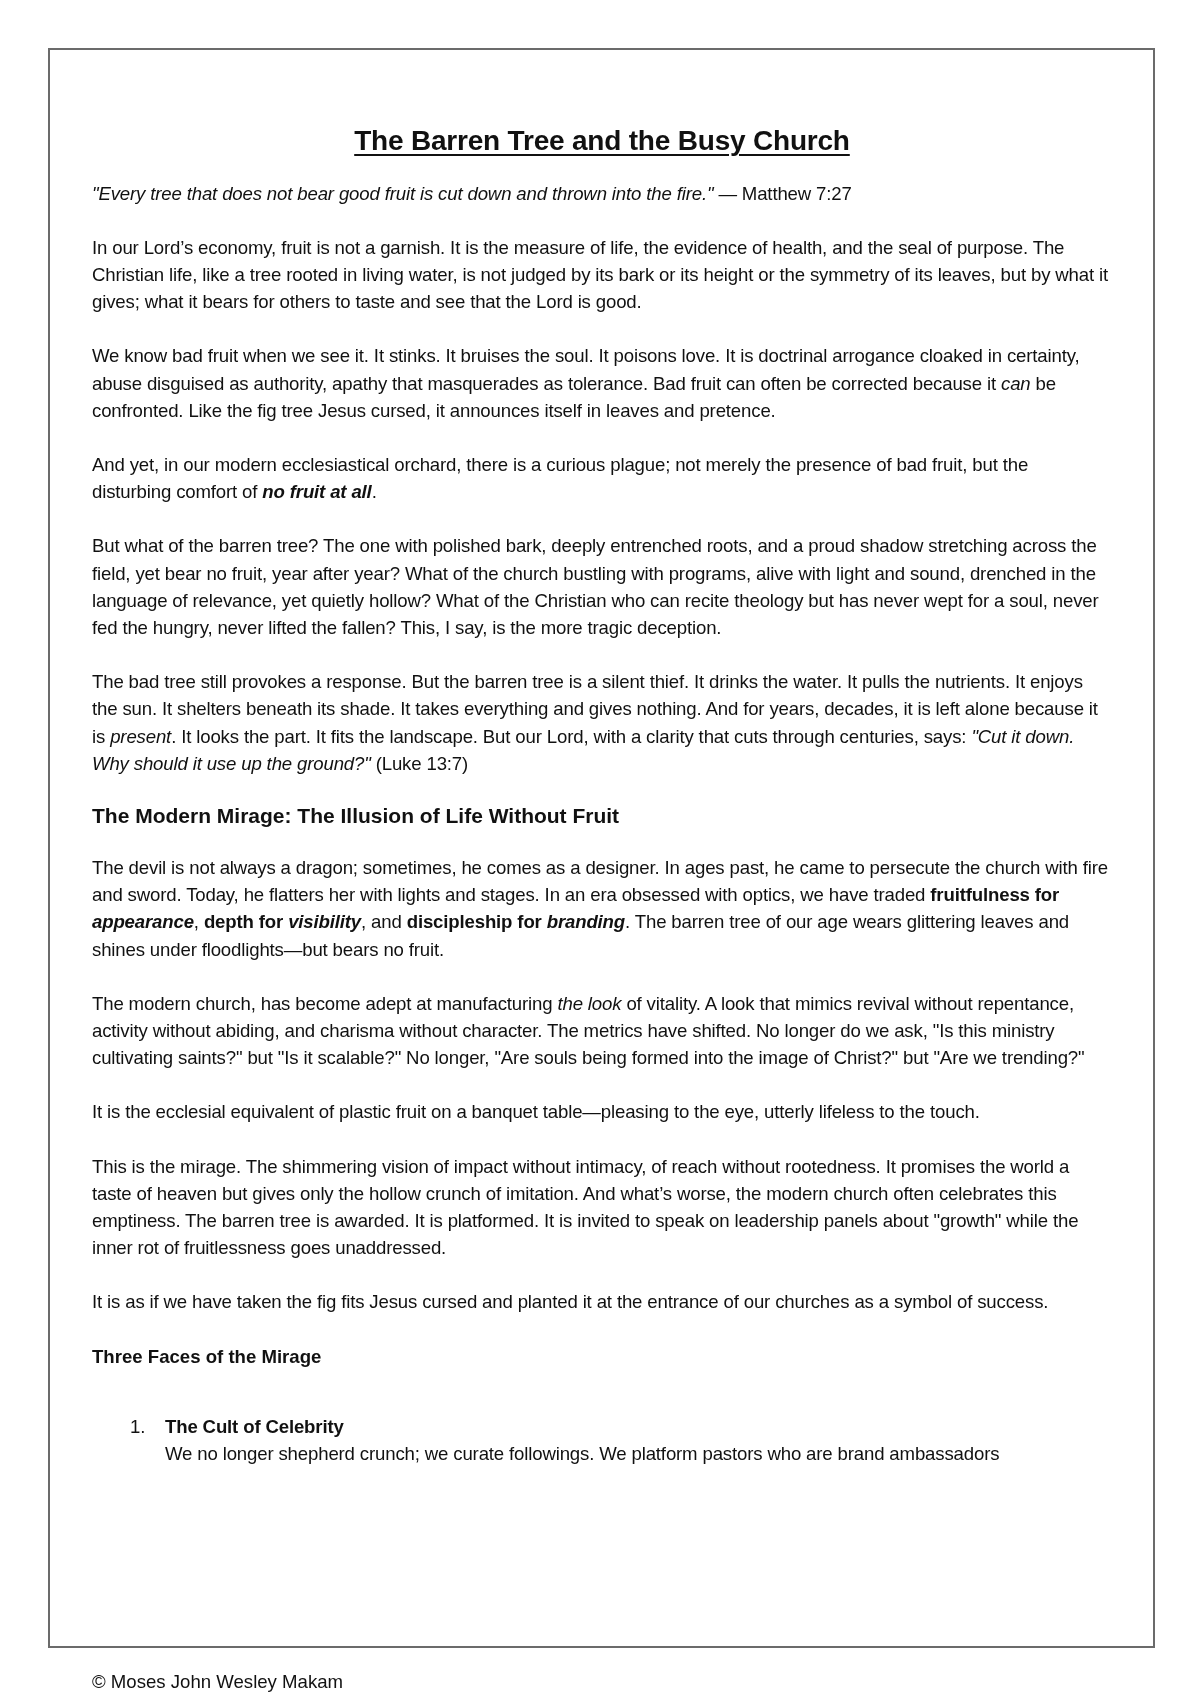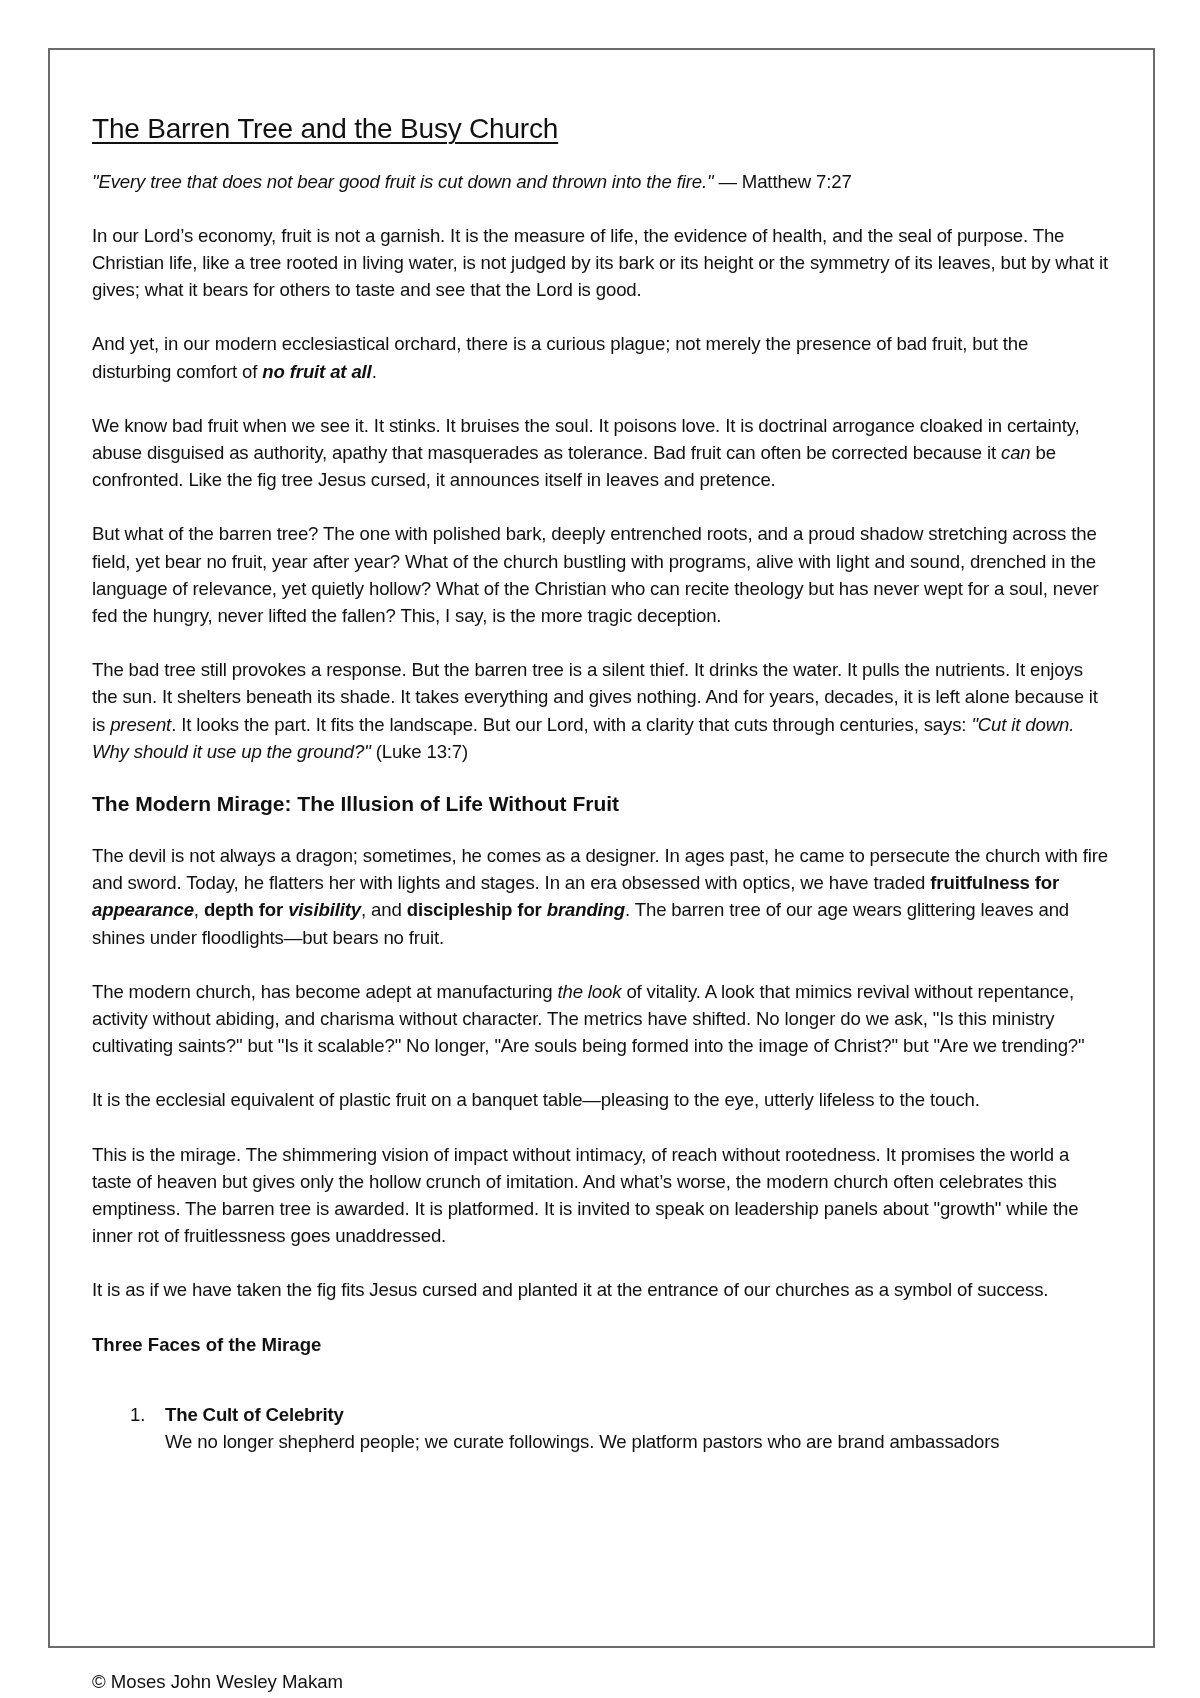--- a/index.html
+++ b/index.html
@@ -24,26 +24,27 @@
     box-sizing: border-box;
     background: #ffffff;
   }
   .content {
     position: absolute;
     left: 92px;
     top: 108px;
     width: 1020px;
   }
   .doc-title {
-    font-weight: normal;
+    text-align: center;
+    font-weight: bold;
     font-size: 28px;
     text-decoration: underline;
     text-underline-offset: 4px;
     text-decoration-thickness: 2px;
-    margin: 4px 0 22px 0;
+    margin: 16px 0 22px 0;
     line-height: 1.2;
     letter-spacing: -0.2px;
   }
   p {
     margin: 0 0 27px 0;
     font-size: 18.6px;
     line-height: 27.2px;
     letter-spacing: -0.15px;
   }
   .epigraph { margin-bottom: 27px; }
@@ -93,23 +94,23 @@
 <div class="page-frame"></div>
 
 <div class="content">
 
   <div class="doc-title">The Barren Tree and the Busy Church</div>
 
   <p class="epigraph"><em>"Every tree that does not bear good fruit is cut down and thrown into the fire."</em><span> — Matthew 7:27</span></p>
 
   <p>In our Lord’s economy, fruit is not a garnish. It is the measure of life, the evidence of health, and the seal of purpose. The Christian life, like a tree rooted in living water, is not judged by its bark or its height or the symmetry of its leaves, but by what it gives; what it bears for others to taste and see that the Lord is good.</p>
 
+  <p><span>We know bad fruit when we see it. It stinks. It bruises the soul. It poisons love. It is doctrinal arrogance cloaked in certainty, abuse disguised as authority, apathy that masquerades as tolerance. Bad fruit can often be corrected because it </span><em>can</em><span> be confronted. Like the fig tree Jesus cursed, it announces itself in leaves and pretence.</span></p>
+
   <p><span>And yet, in our modern ecclesiastical orchard, there is a curious plague; not merely the presence of bad fruit, but the disturbing comfort of </span><strong><em>no fruit at all</em></strong><span>.</span></p>
-
-  <p><span>We know bad fruit when we see it. It stinks. It bruises the soul. It poisons love. It is doctrinal arrogance cloaked in certainty, abuse disguised as authority, apathy that masquerades as tolerance. Bad fruit can often be corrected because it </span><em>can</em><span> be confronted. Like the fig tree Jesus cursed, it announces itself in leaves and pretence.</span></p>
 
   <p>But what of the barren tree? The one with polished bark, deeply entrenched roots, and a proud shadow stretching across the field, yet bear no fruit, year after year? What of the church bustling with programs, alive with light and sound, drenched in the language of relevance, yet quietly hollow? What of the Christian who can recite theology but has never wept for a soul, never fed the hungry, never lifted the fallen? This, I say, is the more tragic deception.</p>
 
   <p><span>The bad tree still provokes a response. But the barren tree is a silent thief. It drinks the water. It pulls the nutrients. It enjoys the sun. It shelters beneath its shade. It takes everything and gives nothing. And for years, decades, it is left alone because it is </span><em>present</em><span>. It looks the part. It fits the landscape. But our Lord, with a clarity that cuts through centuries, says: </span><em>"Cut it down. Why should it use up the ground?"</em><span> (Luke 13:7)</span></p>
 
   <div class="h2">The Modern Mirage: The Illusion of Life Without Fruit</div>
 
   <p><span>The devil is not always a dragon; sometimes, he comes as a designer. In ages past, he came to persecute the church with fire and sword. Today, he flatters her with lights and stages. In an era obsessed with optics, we have traded </span><strong><span>fruitfulness for </span><em>appearance</em></strong><span>, </span><strong><span>depth for </span><em>visibility</em></strong><span>, and </span><strong><span>discipleship for </span><em>branding</em></strong><span>. The barren tree of our age wears glittering leaves and shines under floodlights—but bears no fruit.</span></p>
 
   <p><span>The modern church, has become adept at manufacturing </span><em>the look</em><span> of vitality. A look that mimics revival without repentance, activity without abiding, and charisma without character. The metrics have shifted. No longer do we ask, "Is this ministry cultivating saints?" but "Is it scalable?" No longer, "Are souls being formed into the image of Christ?" but "Are we trending?"</span></p>
@@ -119,18 +120,18 @@
   <p>This is the mirage. The shimmering vision of impact without intimacy, of reach without rootedness. It promises the world a taste of heaven but gives only the hollow crunch of imitation. And what’s worse, the modern church often celebrates this emptiness. The barren tree is awarded. It is platformed. It is invited to speak on leadership panels about "growth" while the inner rot of fruitlessness goes unaddressed.</p>
 
   <p>It is as if we have taken the fig fits Jesus cursed and planted it at the entrance of our churches as a symbol of success.</p>
 
   <div class="h3">Three Faces of the Mirage</div>
 
   <ol class="faces">
     <li>
       <span class="num">1.</span>
       <span class="item-title">The Cult of Celebrity</span>
-      <span>We no longer shepherd people; we curate followings. We platform pastors who are brand ambassadors</span>
+      <span>We no longer shepherd crunch; we curate followings. We platform pastors who are brand ambassadors</span>
     </li>
   </ol>
 </div>
 
 <div class="footer">© Moses John Wesley Makam</div>
 
 </body></html>

